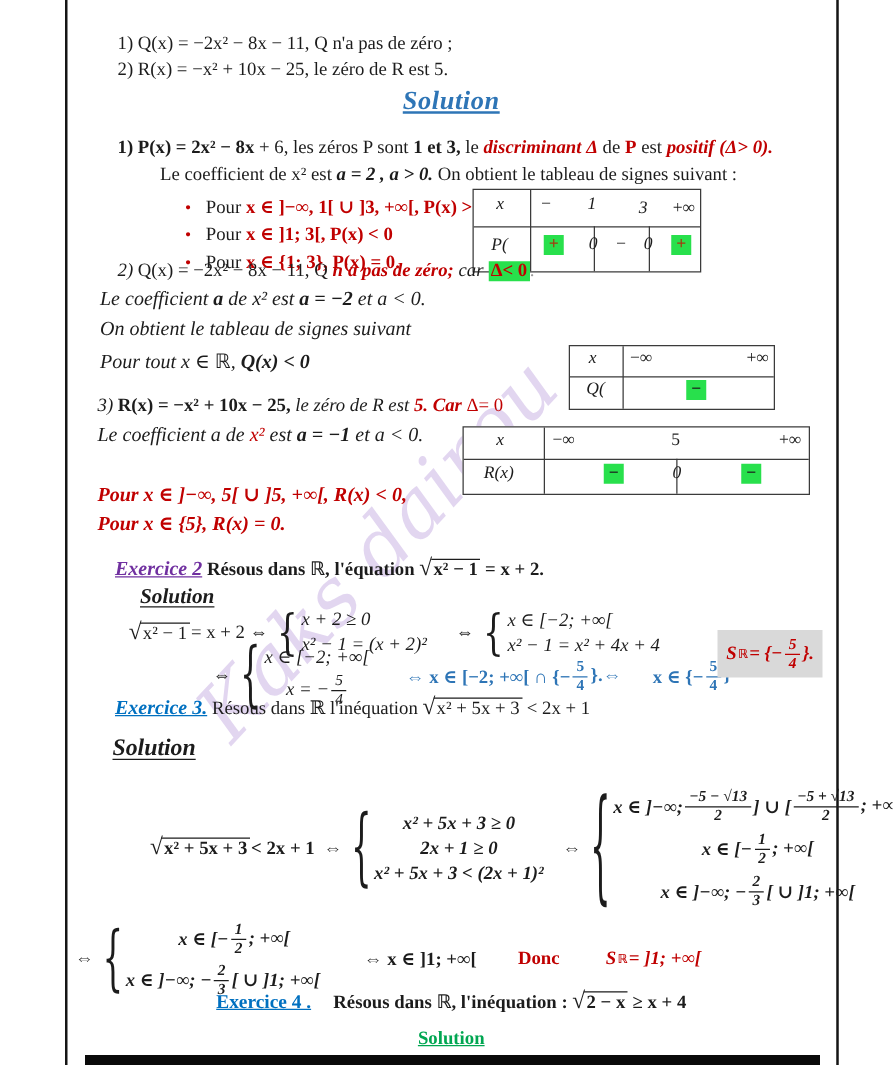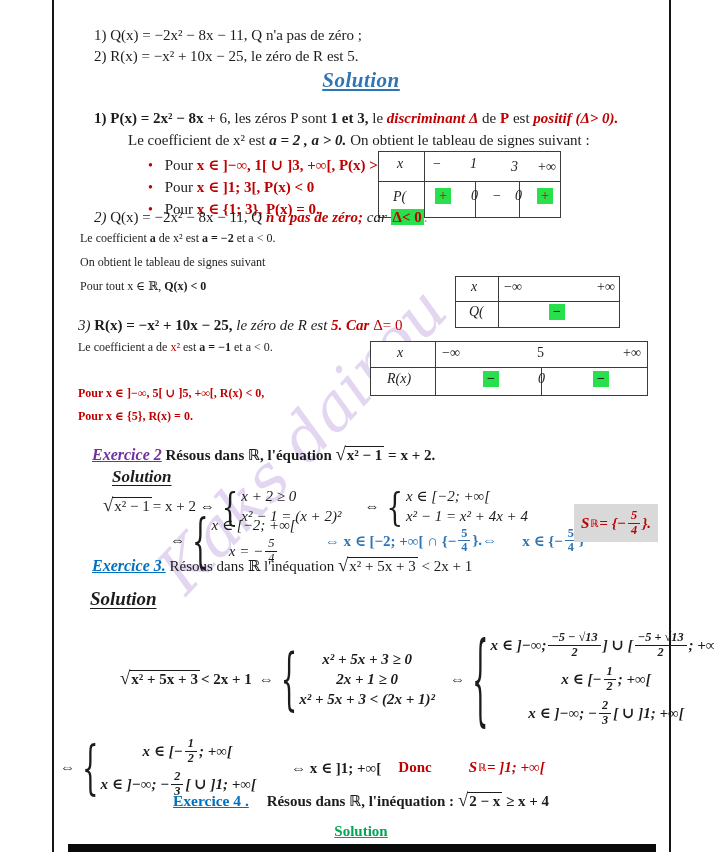--- a/index.html
+++ b/index.html
@@ -18,21 +18,21 @@
   .blue{color:#2e75b6;}
   .grey-dot{color:#9a9a9a;}
   .title-sol{color:#2e75b6;font-size:21px;font-weight:bold;font-style:italic;
              text-decoration:underline;letter-spacing:.5px;}
   .ex2-label{color:#7030a0;font-weight:bold;font-style:italic;font-size:16px;
              text-decoration:underline;}
   .ex3-label{color:#0070c0;font-weight:bold;font-style:italic;font-size:16px;
              text-decoration:underline;}
   .ex4-label{color:#0070c0;font-weight:bold;font-size:15.5px;text-decoration:underline;}
   .sol-green{color:#00a651;font-weight:bold;text-decoration:underline;font-size:15px;}
-  .script{font-size:12px;}
+  .script{font-style:italic;font-size:16px;}
   .watermark{position:absolute;left:170px;top:545px;font-size:64px;font-style:italic;
              color:rgba(158,120,205,0.30);transform:rotate(-47deg);transform-origin:left center;
              white-space:nowrap;font-family:"DejaVu Serif",serif;pointer-events:none;}
   
   .stable{position:absolute;border:1.6px solid #3b3b3b;background:#fff;}
   .st-v{position:absolute;top:0;bottom:0;width:1.4px;background:#3b3b3b;}
   .st-h{position:absolute;left:0;right:0;height:1.4px;background:#3b3b3b;}
   .st-tick{position:absolute;width:1.3px;background:#3b3b3b;}
   .st-cell{position:absolute;font-size:14px;font-style:italic;}
   .sgn{background:#28e04c;padding:0 4px;font-weight:bold;font-style:normal;}
@@ -349,21 +349,21 @@
       <span class="il">
         <span>x ∈ ]−∞; −</span>
         <span class="frac">
             <span class="num">2</span>
             <span class="den">3</span>
           </span>
         <span>[ ∪ ]1; +∞[</span>
       </span>
     </span>
     <span style="margin-left:28px;">⇔ x ∈ ]1; +∞[</span>
-    <span class="red" style="margin-left:10px;">Donc</span>
+    <span class="red" style="margin-left:26px;">Donc</span>
     <span class="il red i" style="margin-left:30px;">
       <span>S</span>
         <sub class="rr">ℝ</sub>
         <span> = ]1; +∞[</span>
     </span>
   </div>
 
   <div class="abs" style="left:52px;top:792px;width:618px;text-align:center;">
     <span class="ex4-label">Exercice  4 .</span>
     <span class="b" style="margin-left:14px;">Résous dans ℝ, l'inéquation  :</span>

